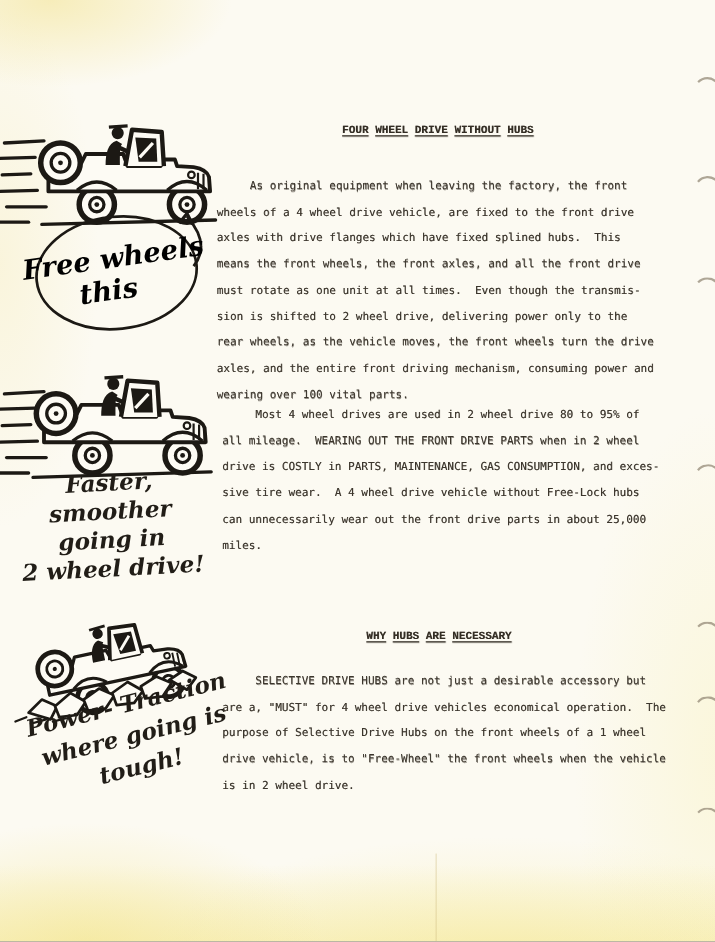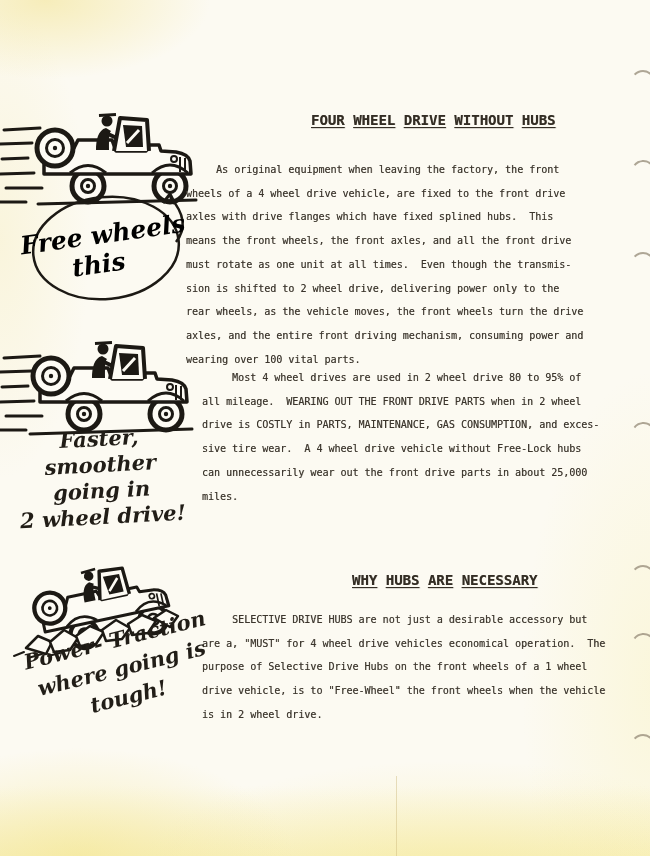--- a/index.html
+++ b/index.html
@@ -21,26 +21,27 @@
   .tw{ 
     position:absolute;
     font-size:10px;
     line-height:23.7px;
     white-space:pre;
     letter-spacing:0;
     text-shadow:.3px .3px 0 rgba(59,53,44,.55);
   }
   .heading{
     position:absolute;
-    font-size:14px;
+    font-size:10px;
     line-height:14px;
     white-space:pre;
     font-weight:bold;
     color:#332d24;
     text-shadow:.3px .3px 0 rgba(51,45,36,.6);
+    font-family:Liberation Mono, monospace;
   }
   .heading .uw{
     text-decoration:underline;
     text-underline-offset:2px;
   }
   .script{
     font-family:"DejaVu Serif","Liberation Serif",serif;
     font-style:italic;
     font-weight:bold;
     color:#211d17;
@@ -169,38 +170,38 @@
       <path d="M2,114 L12,110"></path>
       <path d="M16,116 L30,112"></path>
       <path d="M36,114 L48,111"></path>
     </g>
   </svg>
   <div class="caption caption-3 script">Power- Traction
 where going is tough!</div>
 
   <div class="heading" style="left:311px;top:113px"><span class="uw">FOUR</span> <span class="uw">WHEEL</span> <span class="uw">DRIVE</span> <span class="uw">WITHOUT</span> <span class="uw">HUBS</span></div>
 
-  <div class="tw" style="left:186px;top:158px">     As original equipment when leaving the factory, the front
+  <div class="tw" style="left:197px;top:158px">     As original equipment when leaving the factory, the front
 wheels of a 4 wheel drive vehicle, are fixed to the front drive
 axles with drive flanges which have fixed splined hubs.  This
 means the front wheels, the front axles, and all the front drive
 must rotate as one unit at all times.  Even though the transmis-
 sion is shifted to 2 wheel drive, delivering power only to the
 rear wheels, as the vehicle moves, the front wheels turn the drive
 axles, and the entire front driving mechanism, consuming power and
 wearing over 100 vital parts.</div>
 
   <div class="tw" style="left:202px;top:366px">     Most 4 wheel drives are used in 2 wheel drive 80 to 95% of
 all mileage.  WEARING OUT THE FRONT DRIVE PARTS when in 2 wheel
 drive is COSTLY in PARTS, MAINTENANCE, GAS CONSUMPTION, and exces-
 sive tire wear.  A 4 wheel drive vehicle without Free-Lock hubs
 can unnecessarily wear out the front drive parts in about 25,000
 miles.</div>
 
-  <div class="heading" style="left:352px;top:573px"><span class="uw">WHY</span> <span class="uw">HUBS</span> <span class="uw">ARE</span> <span class="uw">NECESSARY</span></div>
+  <div class="heading" style="left:333px;top:573px"><span class="uw">WHY</span> <span class="uw">HUBS</span> <span class="uw">ARE</span> <span class="uw">NECESSARY</span></div>
 
   <div class="tw" style="left:202px;top:608px">     SELECTIVE DRIVE HUBS are not just a desirable accessory but
 are a, "MUST" for 4 wheel drive vehicles economical operation.  The
 purpose of Selective Drive Hubs on the front wheels of a 1 wheel
 drive vehicle, is to "Free-Wheel" the front wheels when the vehicle
 is in 2 wheel drive.</div>
 
   <div class="hole" style="top:70px"></div>
   <div class="hole" style="top:160px;transform:rotate(-4deg)"></div>
   <div class="hole" style="top:252px"></div>

